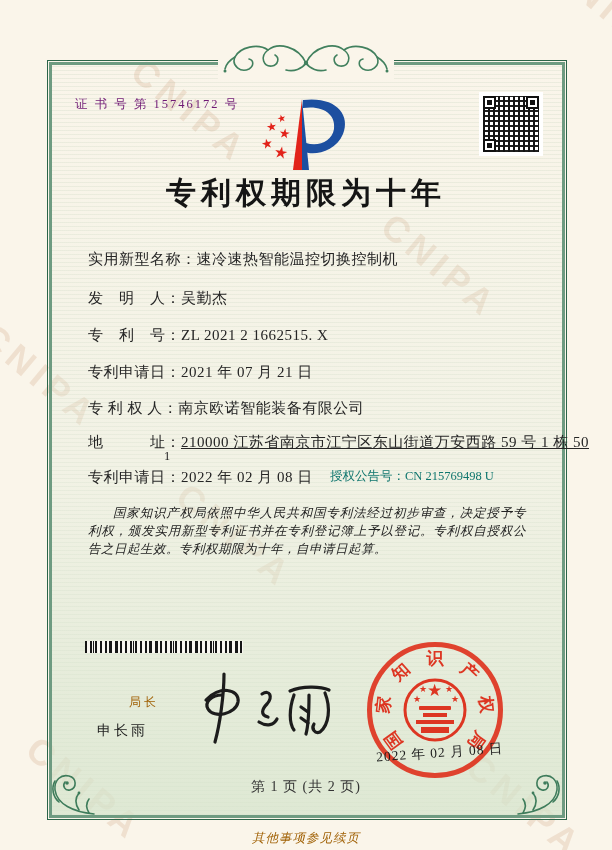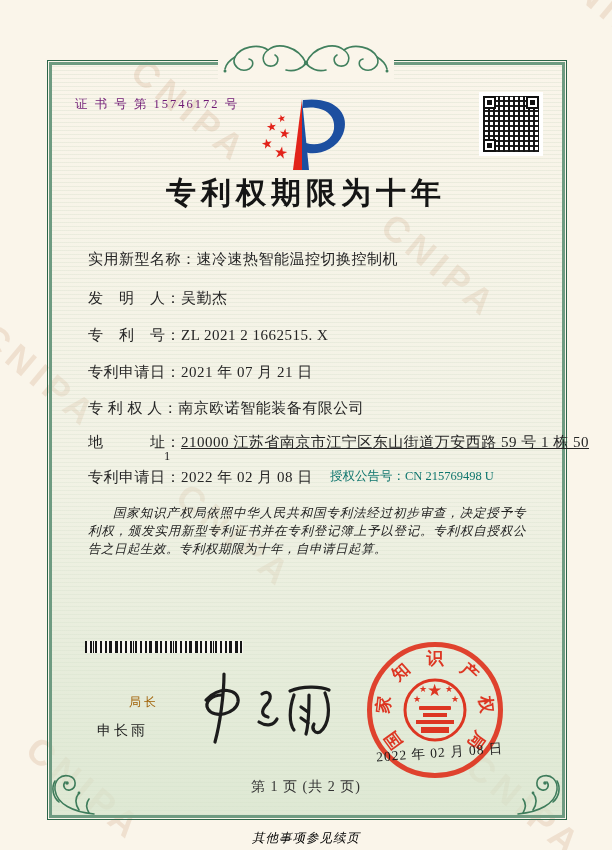--- a/index.html
+++ b/index.html
@@ -101,21 +101,21 @@
   .c4{transform:rotate(42deg)   translateY(-51px);}
   .c5{transform:rotate(84deg)   translateY(-51px);}
   .c6{transform:rotate(126deg)  translateY(-51px);}
   .emblem{position:absolute;left:36px;top:28px;width:68px;height:84px;}
   .seal-date{
     position:absolute;left:376px;top:744px;z-index:7;
     font-size:13.5px;letter-spacing:1px;color:#1c1c1c;transform:rotate(-4deg);white-space:nowrap;
   }
   
   .page-num{position:absolute;left:0;right:0;top:778px;z-index:4;text-align:center;font-size:14px;color:#333;letter-spacing:1px;}
-  .cont-note{position:absolute;left:0;right:0;top:830px;z-index:4;text-align:center;font-size:12.5px;font-style:italic;color:#000000;letter-spacing:1px;}
+  .cont-note{position:absolute;left:0;right:0;top:830px;z-index:4;text-align:center;font-size:12.5px;font-style:italic;color:#a16207;letter-spacing:1px;}
   svg{display:block;}
 </style>
 </head>
 <body>
 
 <div class="wm" style="left:120px;top:90px;">CNIPA</div>
 <div class="wm" style="left:540px;top:-12px;">CNIPA</div>
 <div class="wm" style="left:370px;top:245px;">CNIPA</div>
 <div class="wm" style="left:-30px;top:355px;">CNIPA</div>
 <div class="wm" style="left:165px;top:515px;">CNIPA</div>

